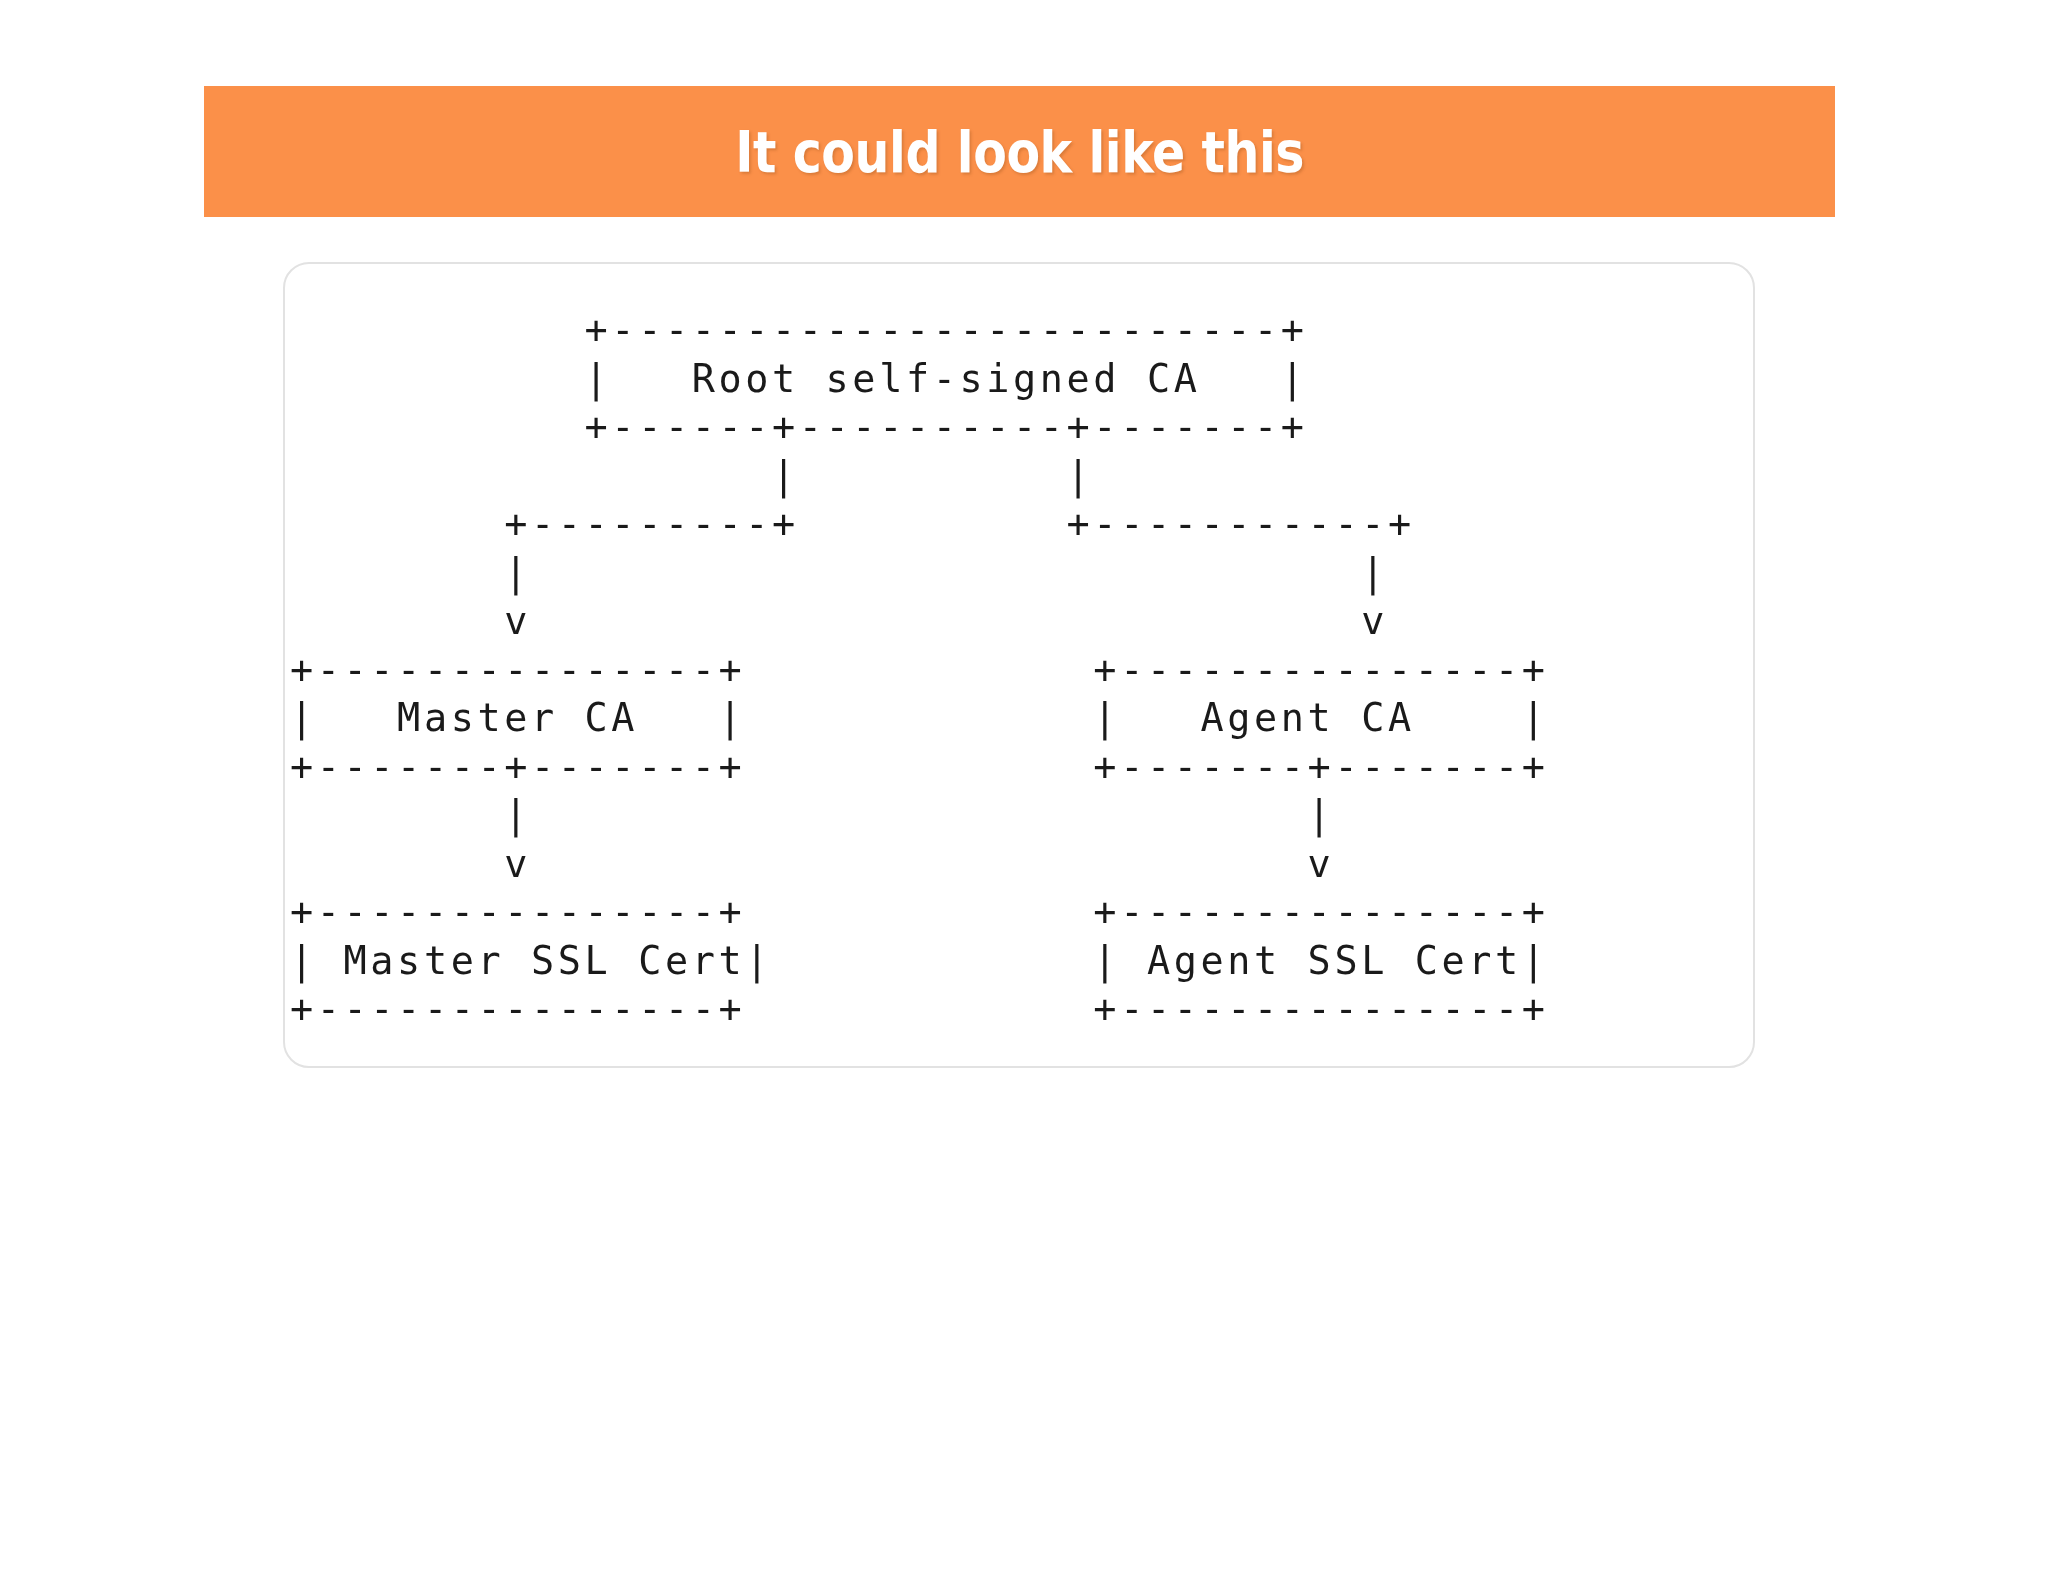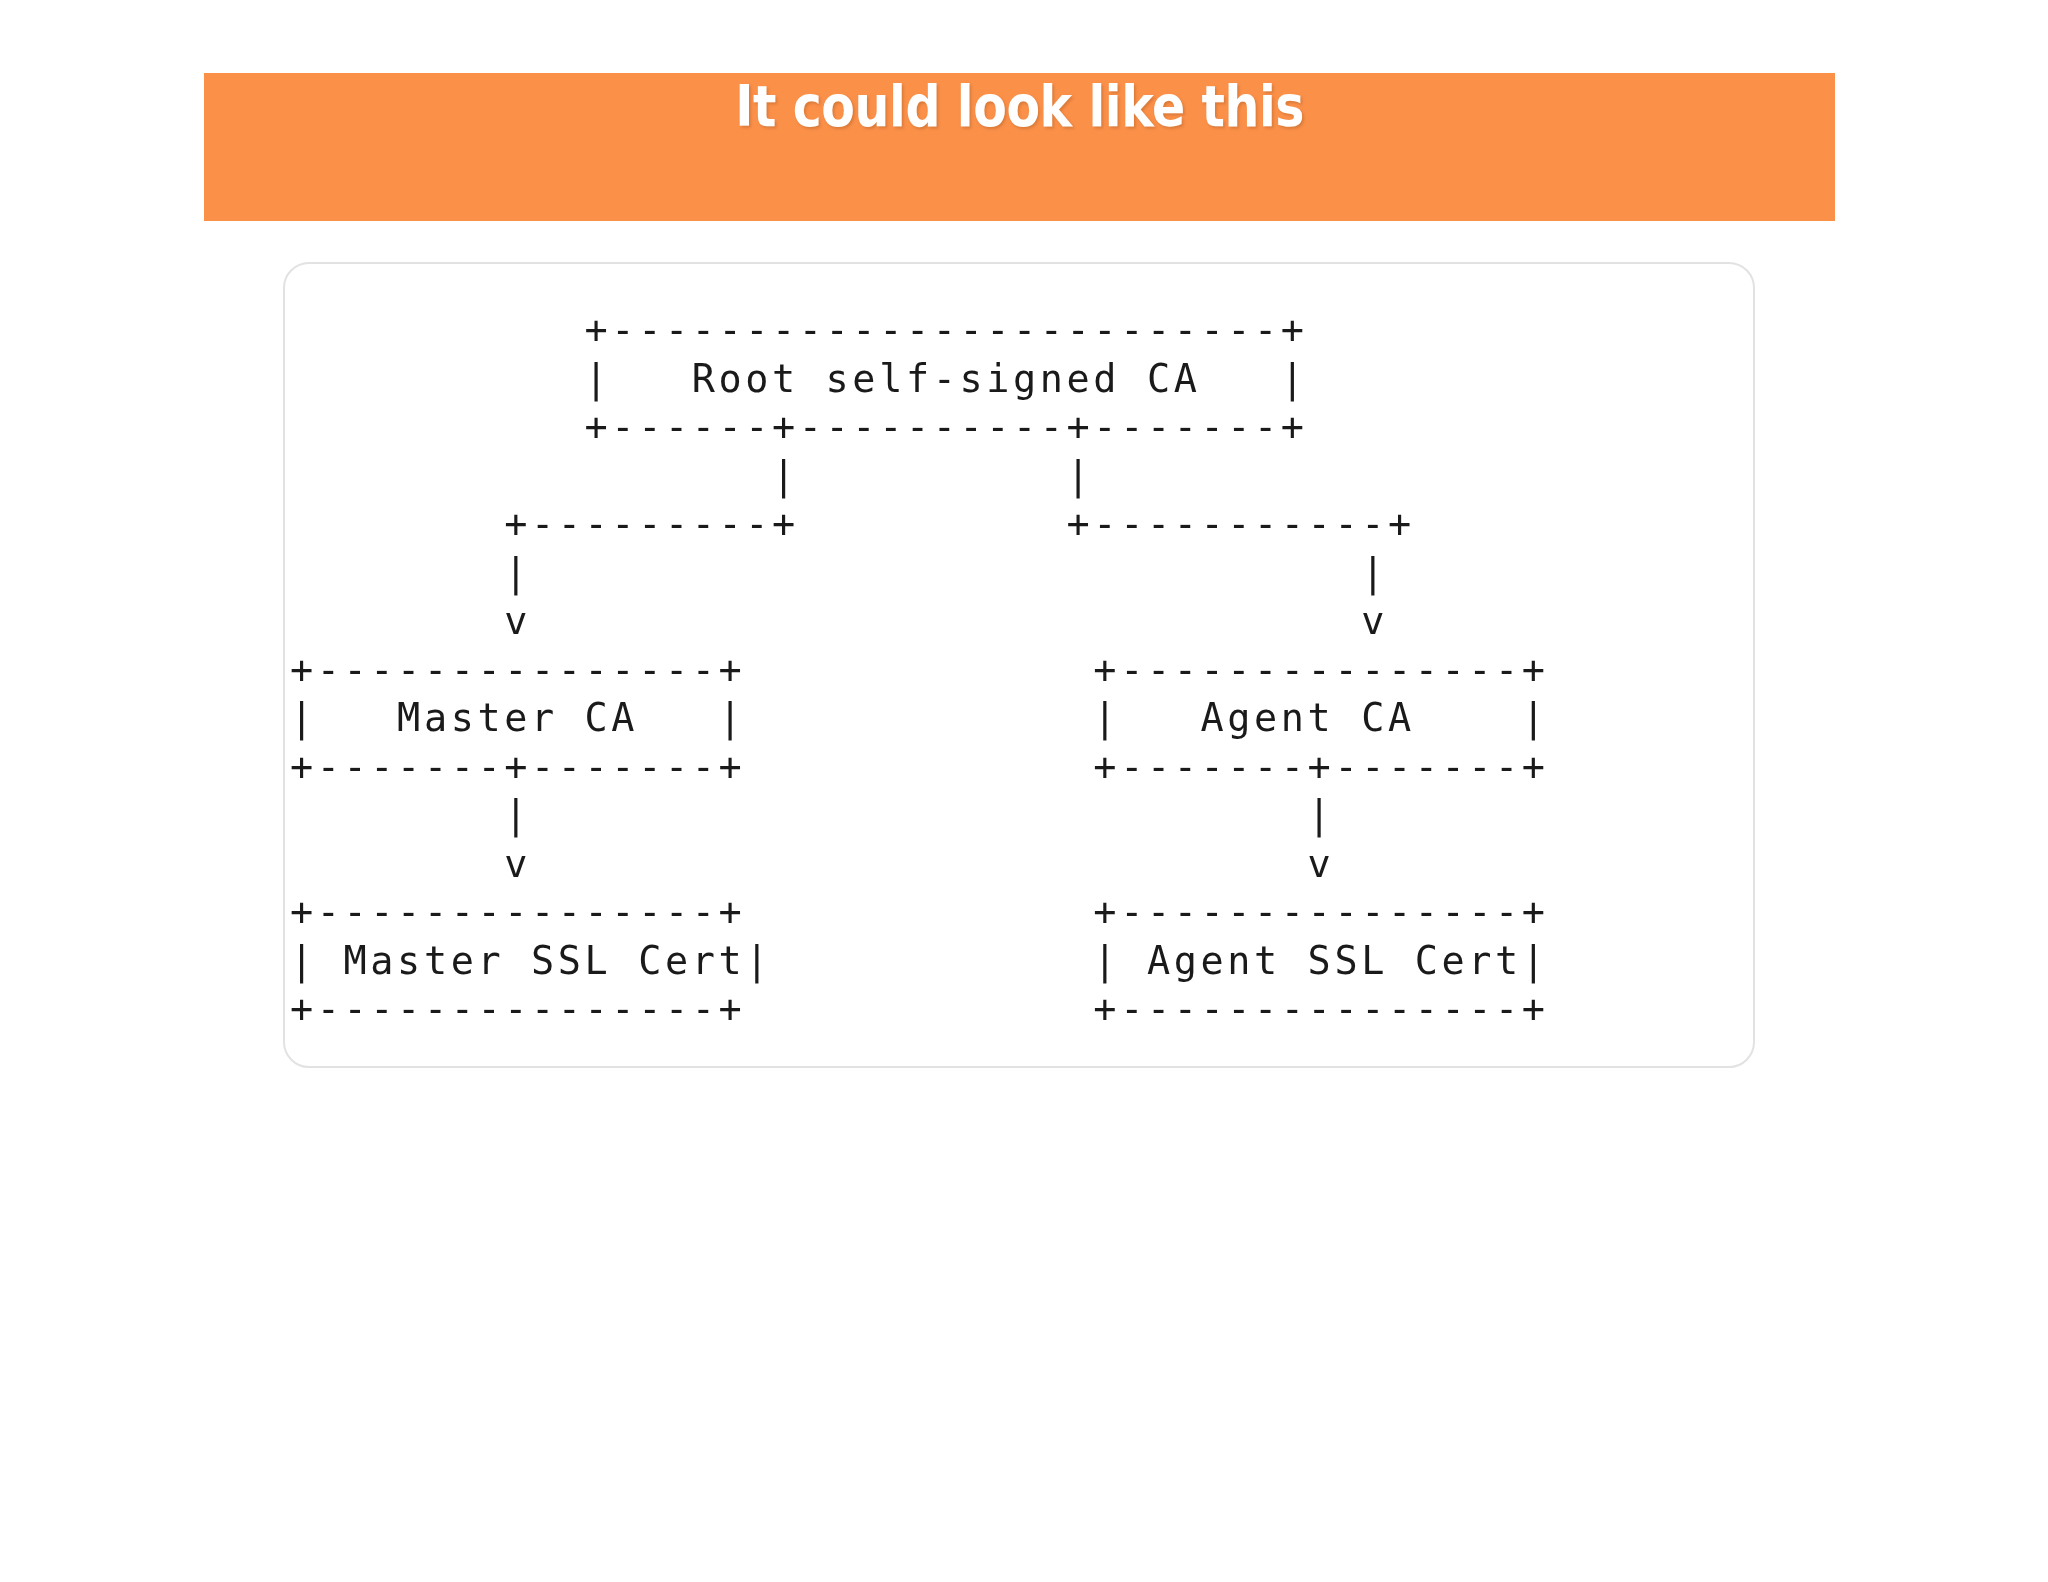--- a/index.html
+++ b/index.html
@@ -13,25 +13,26 @@
     height: 1582px;
     font-family: "Liberation Sans", sans-serif;
     overflow: hidden;
     position: relative;
   }
 
   
   #header-banner {
     position: absolute;
     left: 204px;
-    top: 73px;
+    top: 86px;
     width: 1631px;
-    height: 148px;
+    height: 131px;
     background: #fb9049;
     display: flex;
+    align-items: center;
     justify-content: center;
     box-sizing: border-box;
   }
   #header-title {
     color: #ffffff;
     font-family: "DejaVu Sans", "Liberation Sans", sans-serif;
     font-size: 57px;
     font-weight: bold;
     letter-spacing: -0.5px;
     text-shadow: 2px 2px 3px rgba(120, 60, 10, 0.25);

